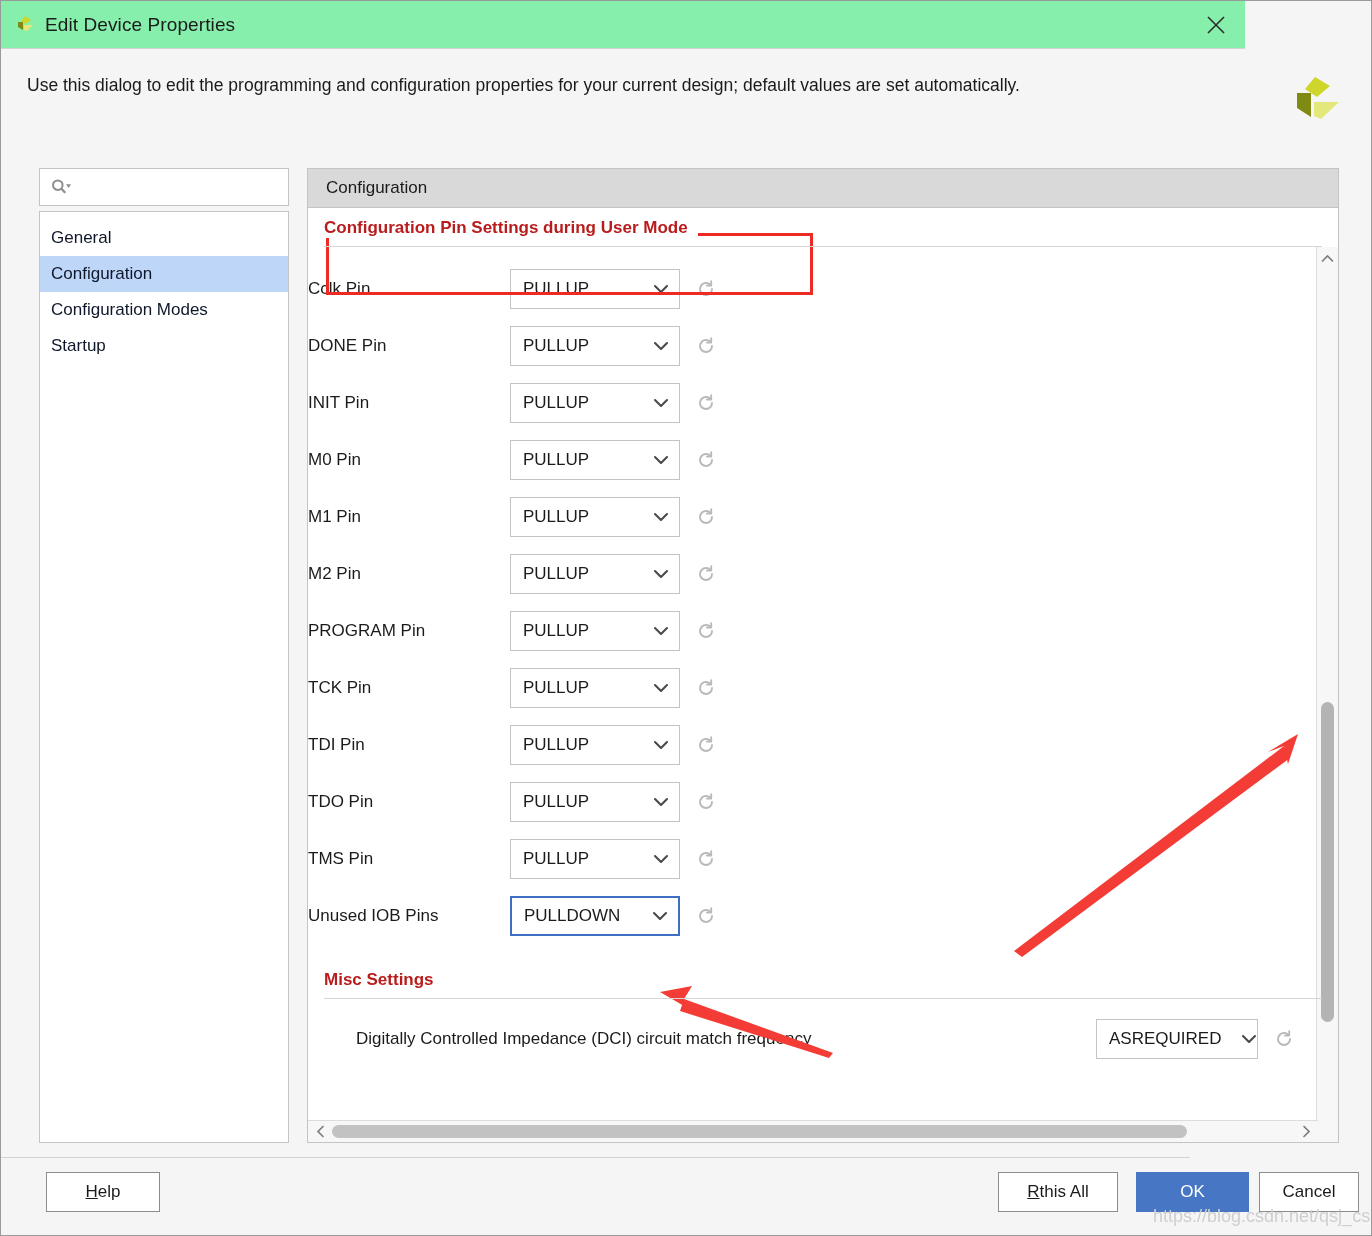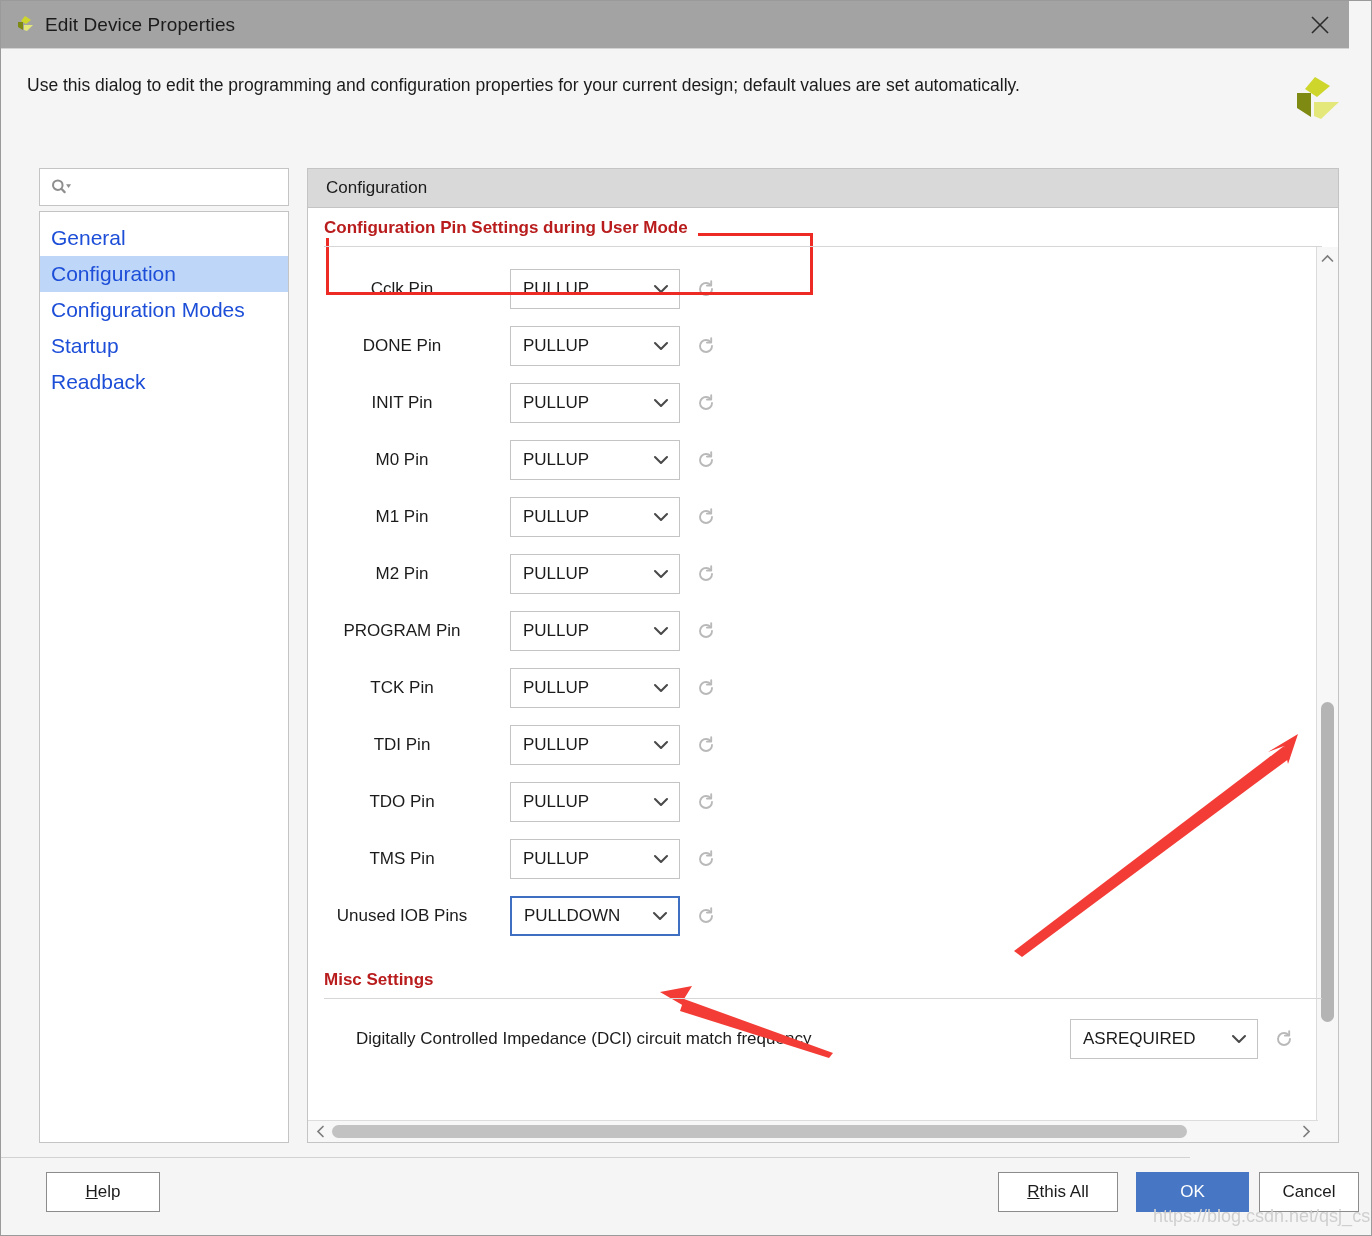--- a/index.html
+++ b/index.html
@@ -18,23 +18,23 @@
     overflow: hidden;
     background: #f5f5f5;
     border: 1px solid #9a9a9a;
     box-sizing: border-box;
   }
 
   
   .titlebar {
     position: absolute;
     left: 0; top: 0;
-    width: 1348px;
+    width: 1244px;
     height: 48px;
-    background: #a3a3a3;
+    background: #86efac;
     border-bottom: 1px solid #d2d2d2;
     box-sizing: border-box;
     display: flex;
     align-items: center;
   }
   .tb-logo {
     margin-left: 12px;
     width: 24px; height: 24px;
     display: block;
   }
@@ -108,22 +108,22 @@
     width: 250px; height: 932px;
     background: #ffffff;
     border: 1px solid #c4c4c4;
     box-sizing: border-box;
     padding-top: 8px;
   }
   .nav-item {
     height: 36px;
     line-height: 36px;
     padding-left: 11px;
-    font-size: 21px;
-    color: #1d4ed8;
+    font-size: 17px;
+    color: #0f172a;
     cursor: pointer;
     white-space: nowrap;
   }
   .nav-item.selected {
     background: #bed6f8;
   }
 
   
   .panel {
     position: absolute;
@@ -180,21 +180,21 @@
 
   
   .rows { margin-top: 22px; }
   .row {
     height: 57px;
     display: flex;
     align-items: center;
   }
   .row-label {
     width: 188px;
-    text-align: center;
+    text-align: left;
     padding-right: 14px;
     font-size: 17px;
     color: #1b1b1b;
     white-space: nowrap;
   }
   .combo {
     width: 170px;
     height: 40px;
     background: #ffffff;
     border: 1px solid #c4c4c4;
@@ -231,21 +231,21 @@
     font-size: 17px;
     color: #1b1b1b;
     white-space: nowrap;
   }
   .misc-combo-wrap {
     margin-left: auto;
     display: flex;
     align-items: center;
     padding-right: 44px;
   }
-  .combo.wide { width: 188px; gap: 20px; }
+  .combo.wide { width: 162px; gap: 20px; }
 
   
   .vscroll {
     position: absolute;
     right: 0; top: 39px;
     width: 22px;
     height: 915px;
     background: #f7f7f7;
     border-left: 1px solid #dcdcdc;
     box-sizing: border-box;
@@ -396,23 +396,20 @@
       <span>General</span>
     </div>
     <div class="nav-item selected">
       <span>Configuration</span>
     </div>
     <div class="nav-item">
       <span>Configuration Modes</span>
     </div>
     <div class="nav-item">
       <span>Startup</span>
-    </div>
-    <div class="nav-item">
-      <span>Readback</span>
     </div>
   </div>
 
   <div class="panel">
     <div class="panel-header">
       <span class="panel-header-title">Configuration</span>
     </div>
 
     <div class="panel-body">
 

